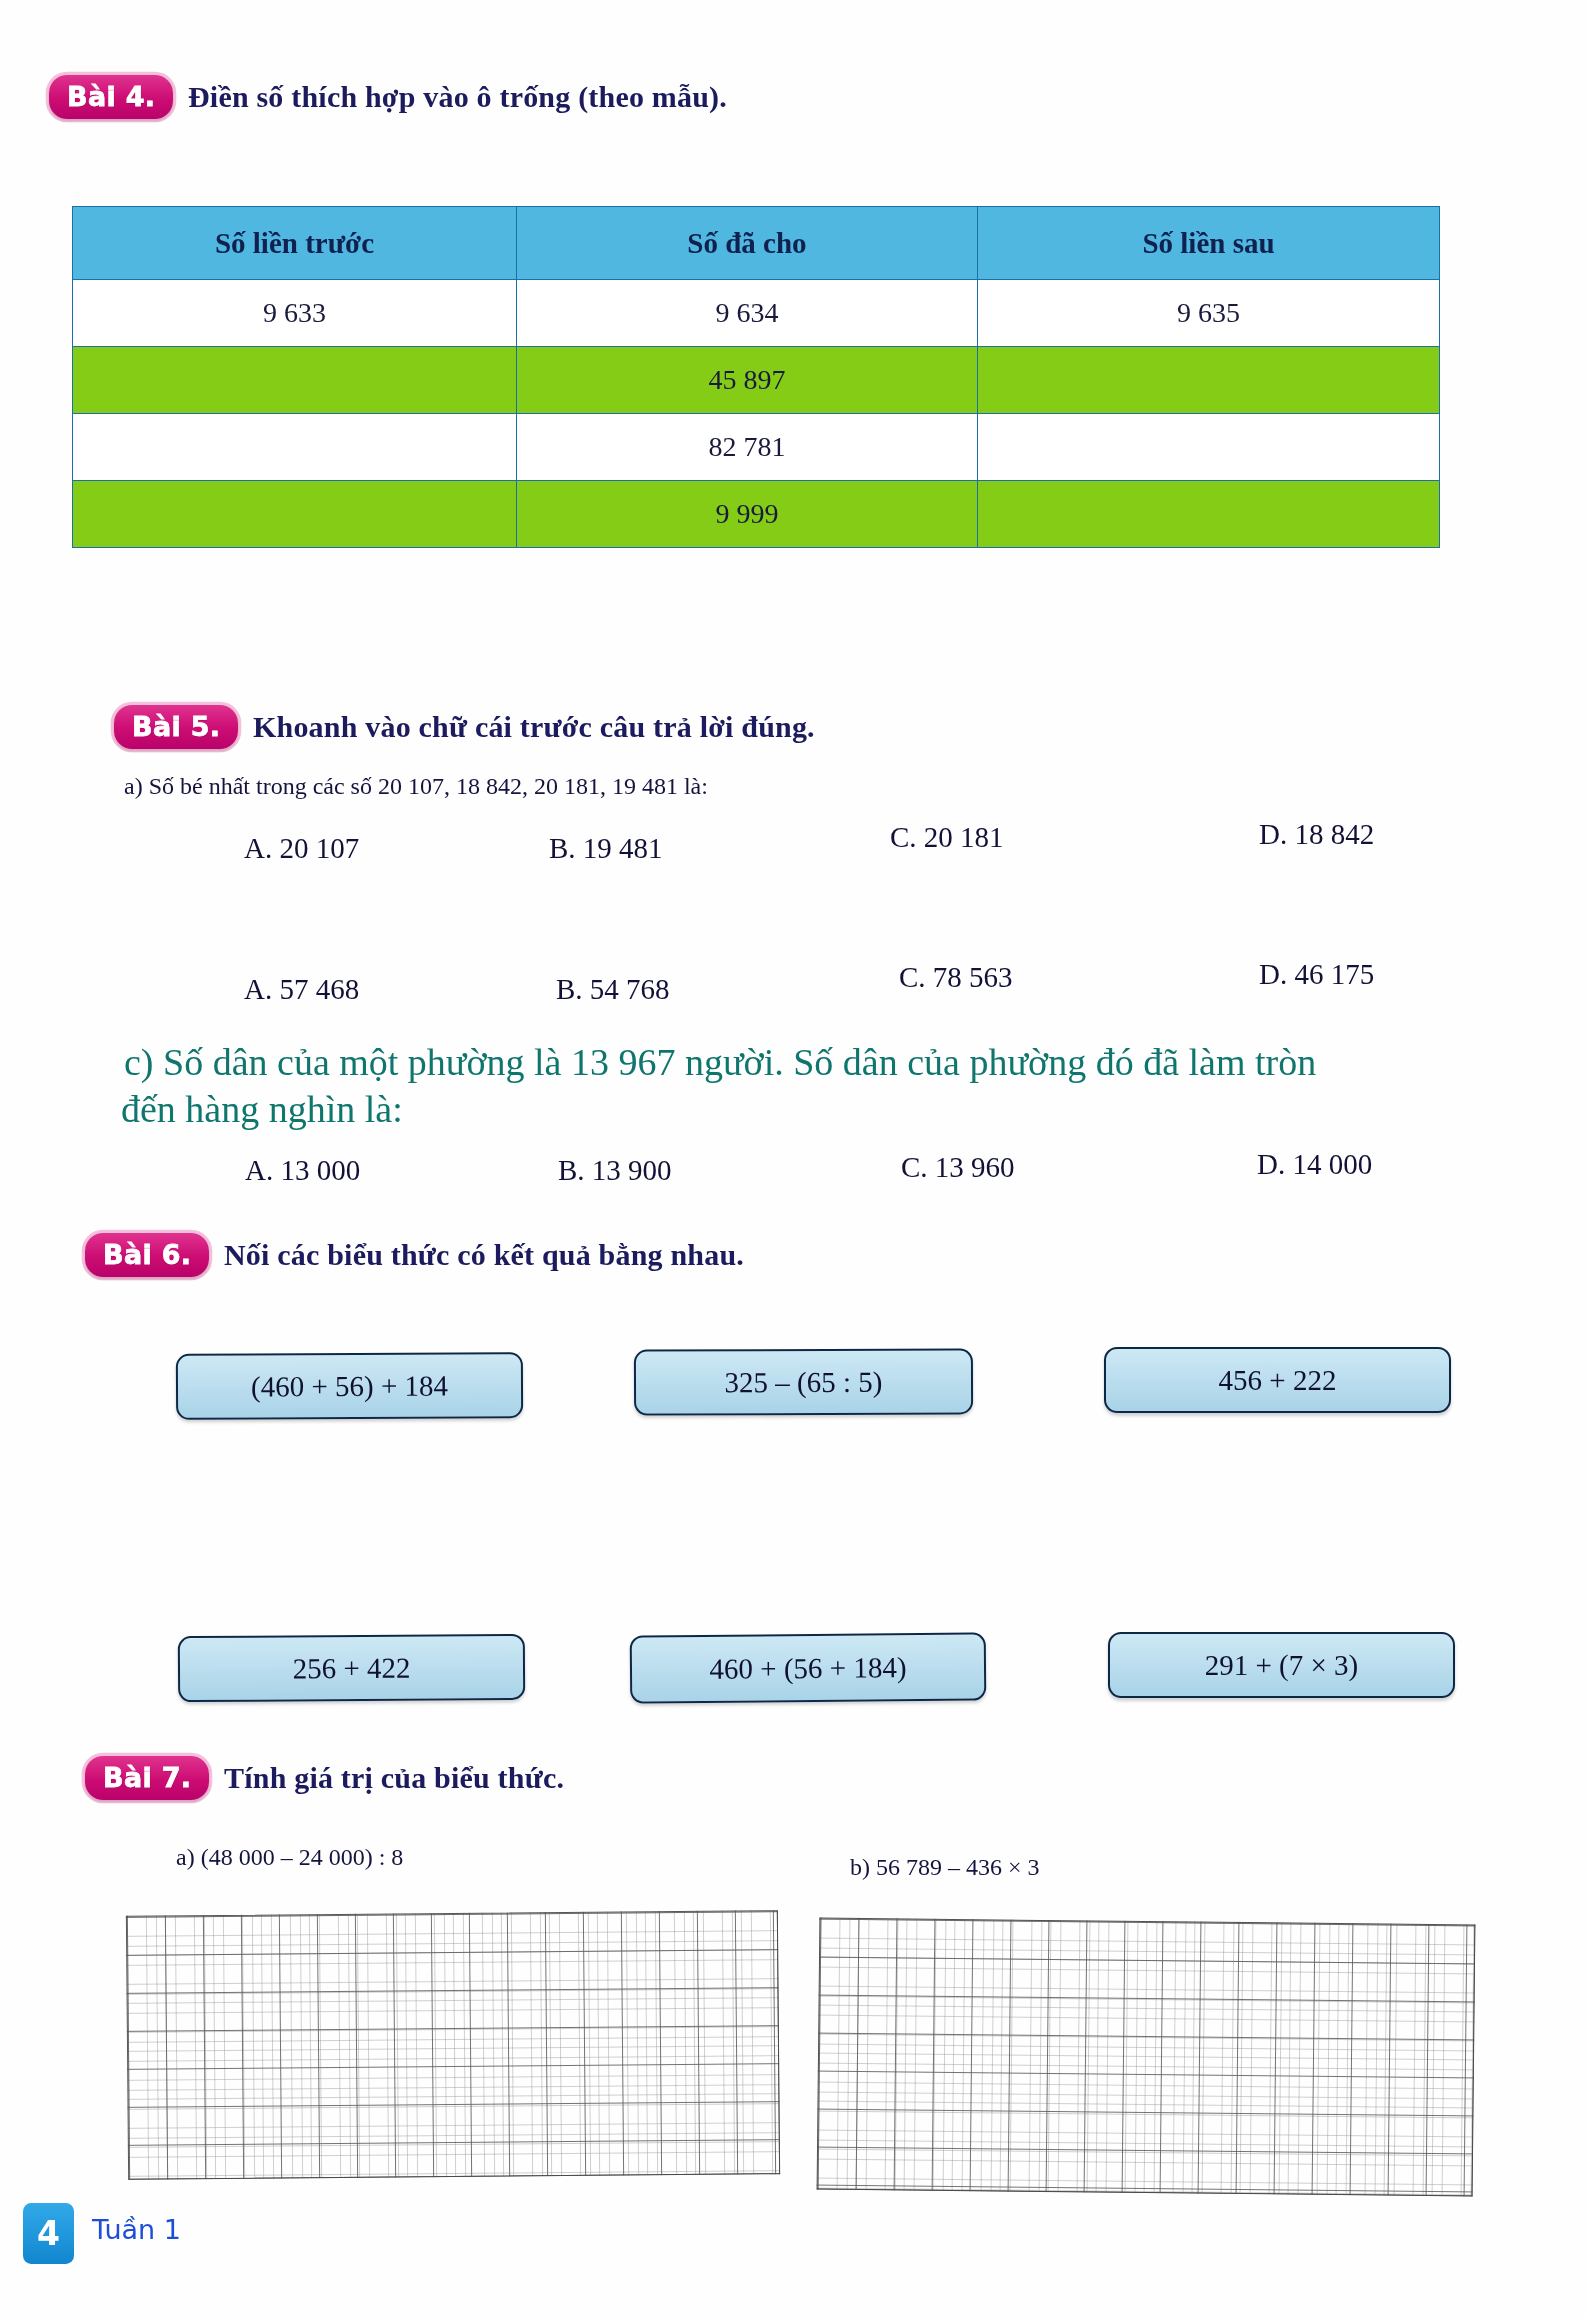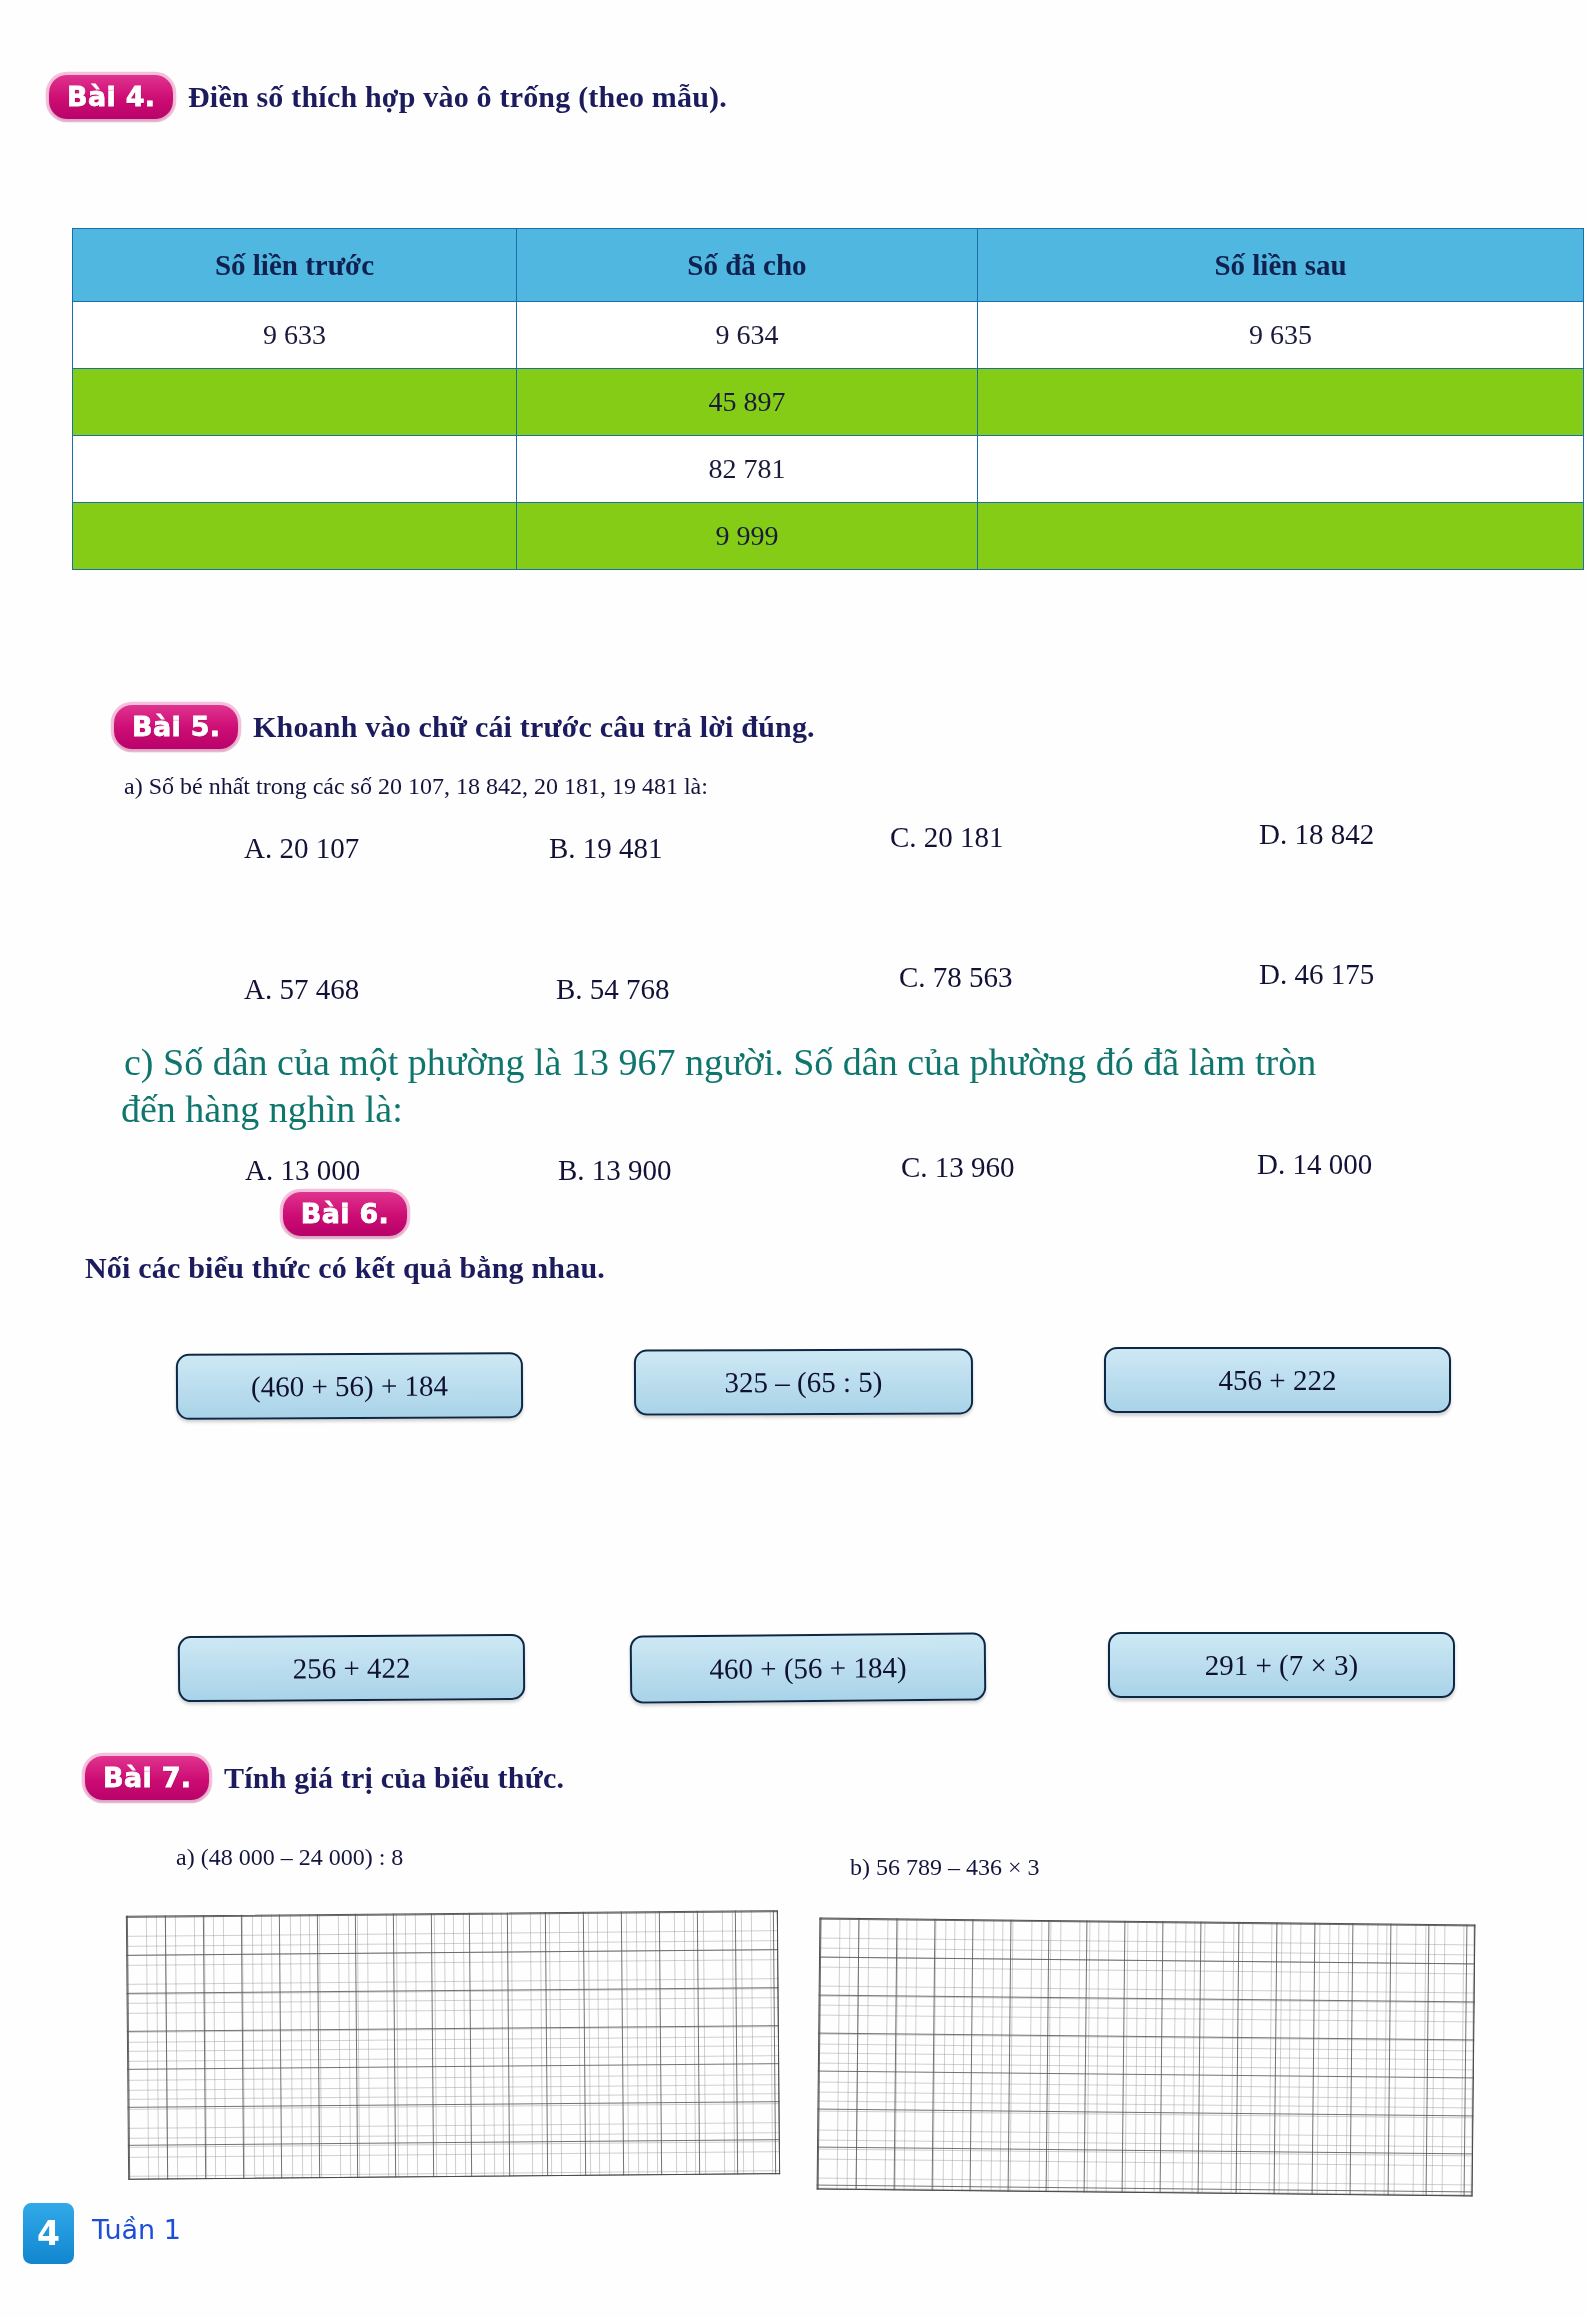--- a/index.html
+++ b/index.html
@@ -56,24 +56,23 @@
   
   .table-wrap {
     position: absolute;
     left: 72px;
     top: 206px;
     width: 1468px;
     height: 160px;
   }
   table.numtable {
     border-collapse: collapse;
-    width: 1512px;
+    width: 1368px;
     table-layout: fixed;
     font-size: 28px;
-    margin-top: 22px;
   }
   table.numtable th,
   table.numtable td {
     border: 1.6px solid #1a6fa8;
     text-align: center;
     height: 64px;
     font-weight: normal;
   }
   table.numtable thead th {
     background: #4fb7e0;
@@ -216,21 +215,21 @@
   <div class="opt" style="position:absolute; left:899px; top:961px;">C. 78 563</div>
   <div class="opt" style="position:absolute; left:1259px; top:958px;text-align:center;">D. 46 175</div>
 
   <div class="q-text2" style="position:absolute; left:124px; top:1040px; width:1390px;">c) Số dân của một phường là 13 967 người. Số dân của phường đó đã làm tròn</div>
   <div class="q-text2" style="position:absolute; left:121px; top:1087px; width:1390px;">đến hàng nghìn là:</div>
   <div class="opt" style="position:absolute; left:245px; top:1154px;">A. 13 000</div>
   <div class="opt" style="position:absolute; left:558px; top:1154px;">B. 13 900</div>
   <div class="opt" style="position:absolute; left:901px; top:1151px;">C. 13 960</div>
   <div class="opt" style="position:absolute; left:1257px; top:1148px;">D. 14 000</div>
 
-  <div class="ex-row" style="position:absolute; left:85px; top:1192px;flex-direction:column;">
+  <div class="ex-row" style="position:absolute; left:85px; top:1233px;">
     <span class="badge">Bài 6.</span>
     <span class="ex-title">Nối các biểu thức có kết quả bằng nhau.</span>
   </div>
 
   <div class="pill" style="left:176px; top:1353px; width:343px; height:62px; transform:rotate(-0.3deg);">(460 + 56) + 184</div>
   <div class="pill" style="left:634px; top:1349px; width:335px; height:62px; transform:rotate(-0.2deg);">325 – (65 : 5)</div>
   <div class="pill" style="left:1104px; top:1347px; width:343px; height:62px;">456 + 222</div>
 
   <div class="pill" style="left:178px; top:1635px; width:343px; height:62px; transform:rotate(-0.4deg);">256 + 422</div>
   <div class="pill" style="left:630px; top:1634px; width:352px; height:64px; transform:rotate(-0.5deg);">460 + (56 + 184)</div>

